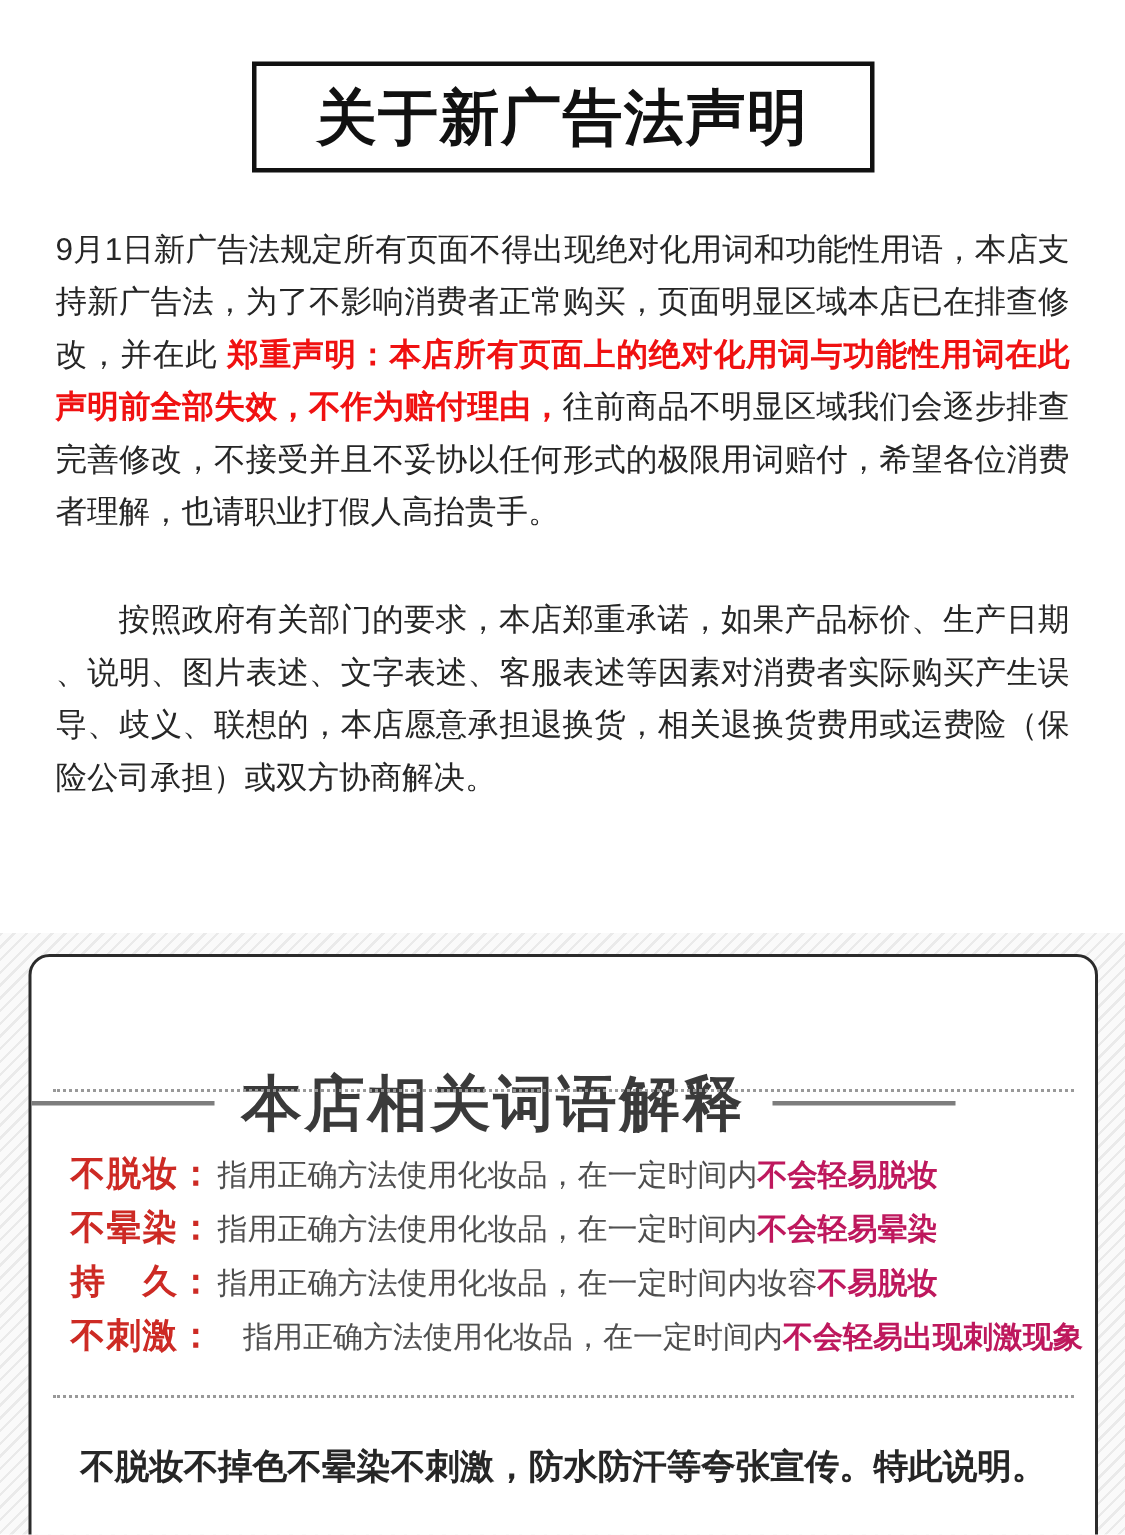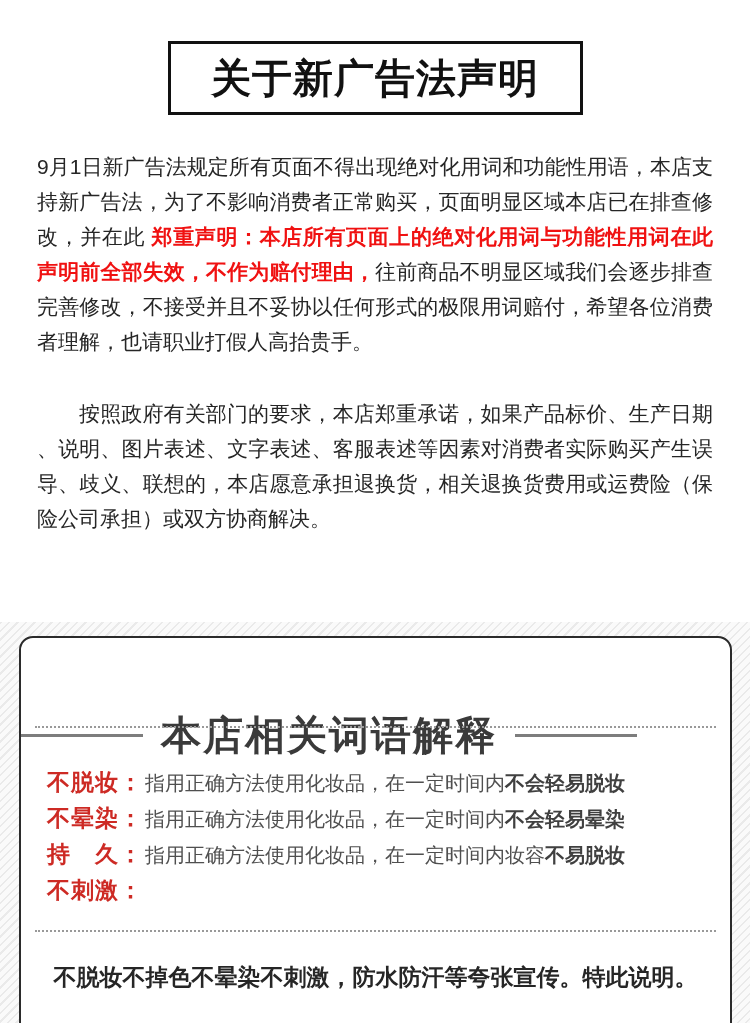--- a/index.html
+++ b/index.html
@@ -63,21 +63,21 @@
   .dotted-bottom{top:292px;}
 
   .term-list{position:absolute;top:129px;left:26px;right:12px;}
   .term-row{display:flex;align-items:baseline;height:28px;margin-bottom:8px;white-space:nowrap;}
   .term-row.last{margin-top:6px;gap:17px;}
   .term-label{
     font-size:23px;font-weight:bold;color:#cd2a24;
     width:98px;flex:0 0 98px;letter-spacing:1px;
   }
   .term-desc{font-size:20px;color:#4f4f4f;}
-  .term-desc b{color:#404040;font-weight:bold;}
+  .term-desc b{color:#be185d;font-weight:bold;}
 
   .box-footer{
     position:absolute;top:320px;left:0;right:0;
     text-align:center;font-size:23px;font-weight:bold;
     line-height:39px;color:#262626;white-space:nowrap;
   }
 </style>
 </head>
 <body>
 
@@ -110,20 +110,21 @@
         <div class="term-row">
           <span class="term-label">不晕染：</span>
           <span class="term-desc"><span>指用正确方法使用化妆品，在一定时间内</span><b>不会轻易晕染</b></span>
         </div>
         <div class="term-row">
           <span class="term-label">持　久：</span>
           <span class="term-desc"><span>指用正确方法使用化妆品，在一定时间内妆容</span><b>不易脱妆</b></span>
         </div>
         <div class="term-row last">
           <span class="term-label">不刺激：</span>
+          <span class="term-desc"><span>指用正确方法使用化妆品，在一定时间内</span><b>不会轻易出现刺激现象</b></span>
         </div>
       </div>
 
       <div class="dotted dotted-bottom"></div>
 
       <div class="box-footer">
         <div>不脱妆不掉色不晕染不刺激，防水防汗等夸张宣传。特此说明。</div>
       </div>
 
     </div>

